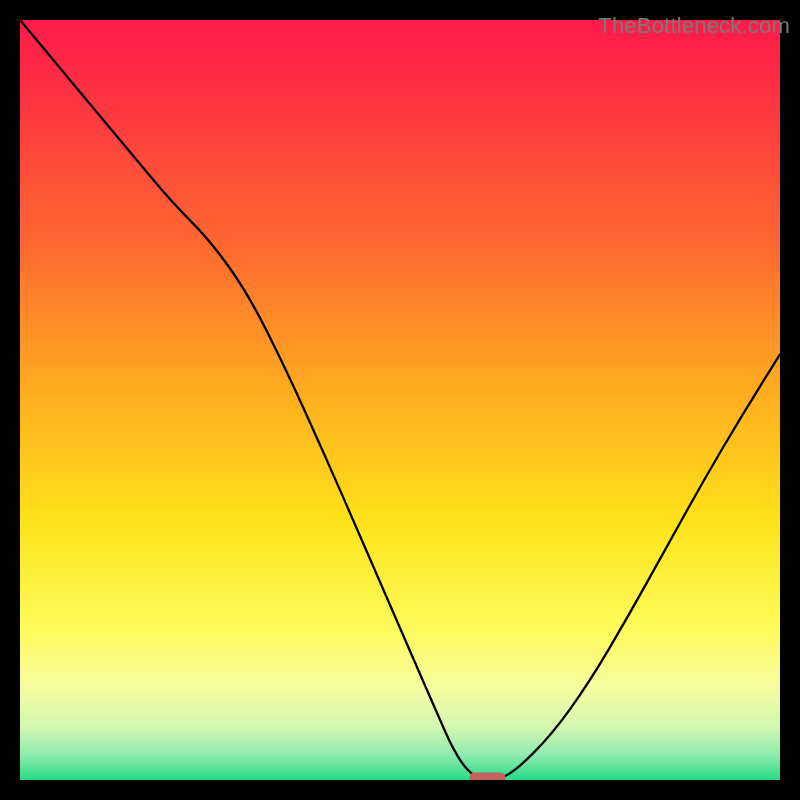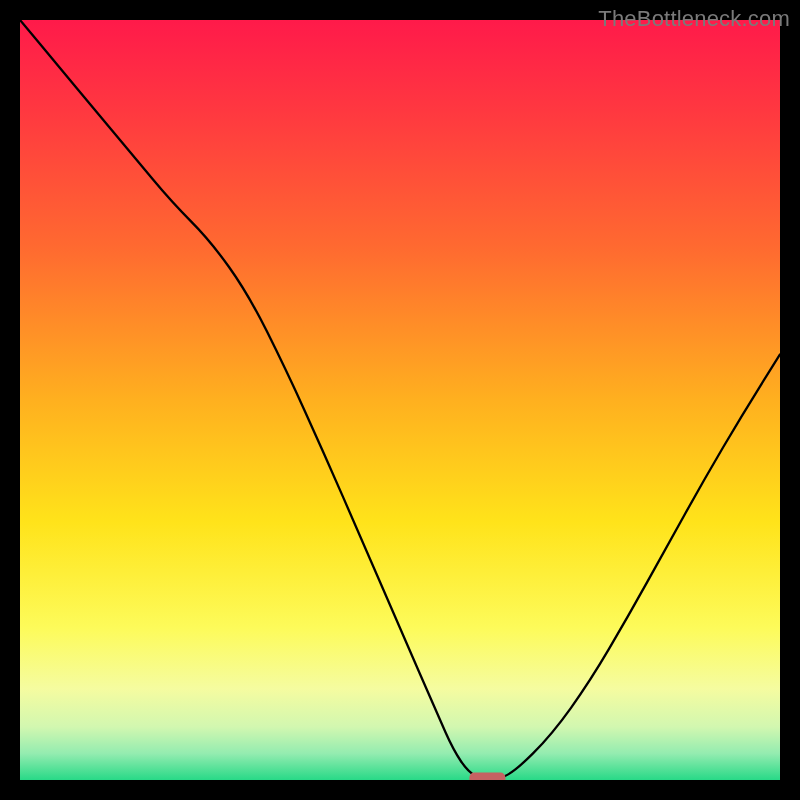--- a/index.html
+++ b/index.html
@@ -12,21 +12,21 @@
     font-family: Arial, Helvetica, sans-serif;
   }
   .chart-container {
     position: relative;
     width: 800px;
     height: 800px;
     background: #000;
   }
   .watermark {
     position: absolute;
-    top: 6px;
+    top: 13px;
     right: 10px;
     color: #7a7a7a;
     font-size: 22px;
     font-weight: 500;
     letter-spacing: 0.2px;
     z-index: 20;
   }
   .plot-area {
     position: absolute;
     left: 20px;

